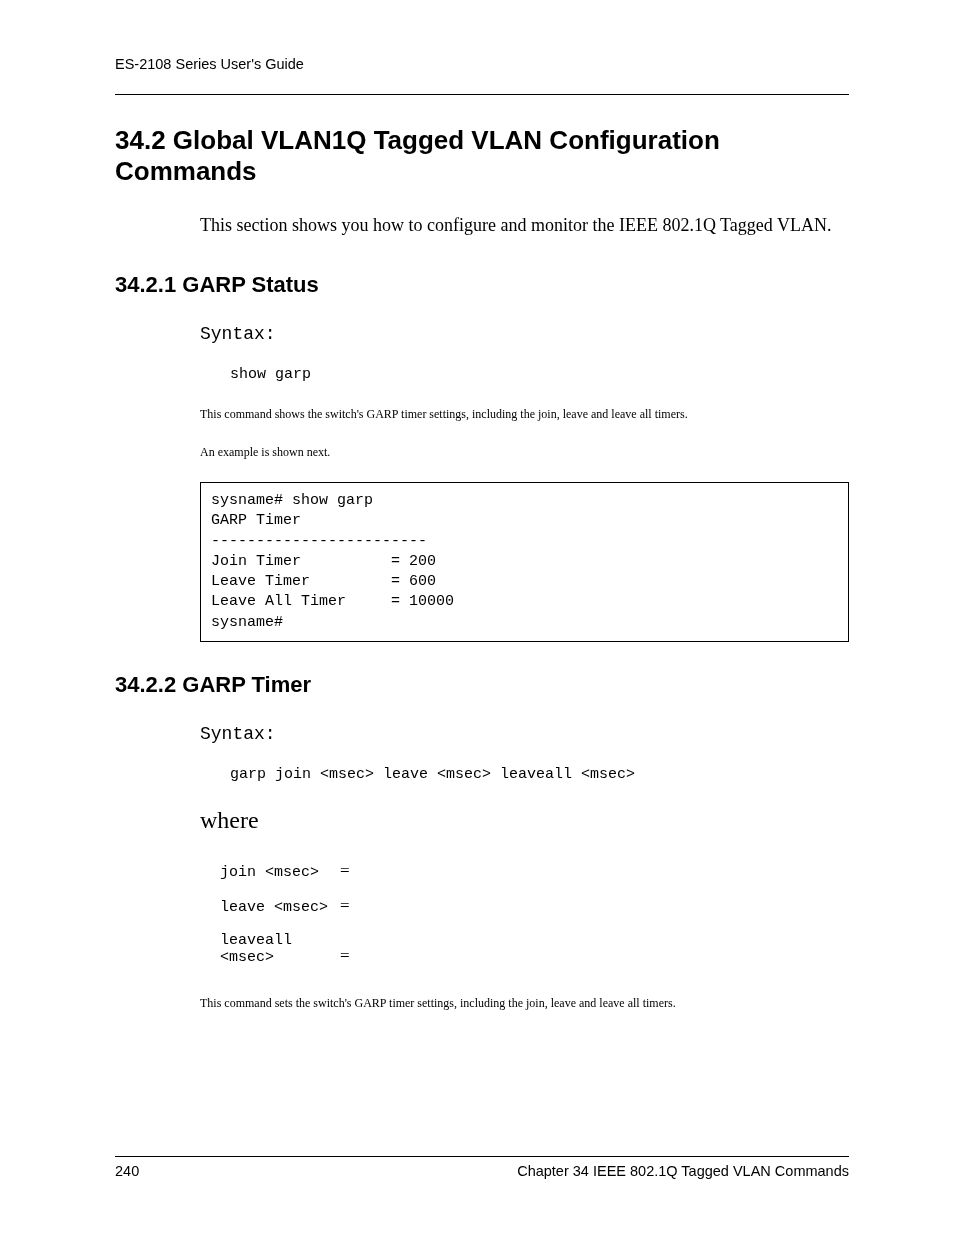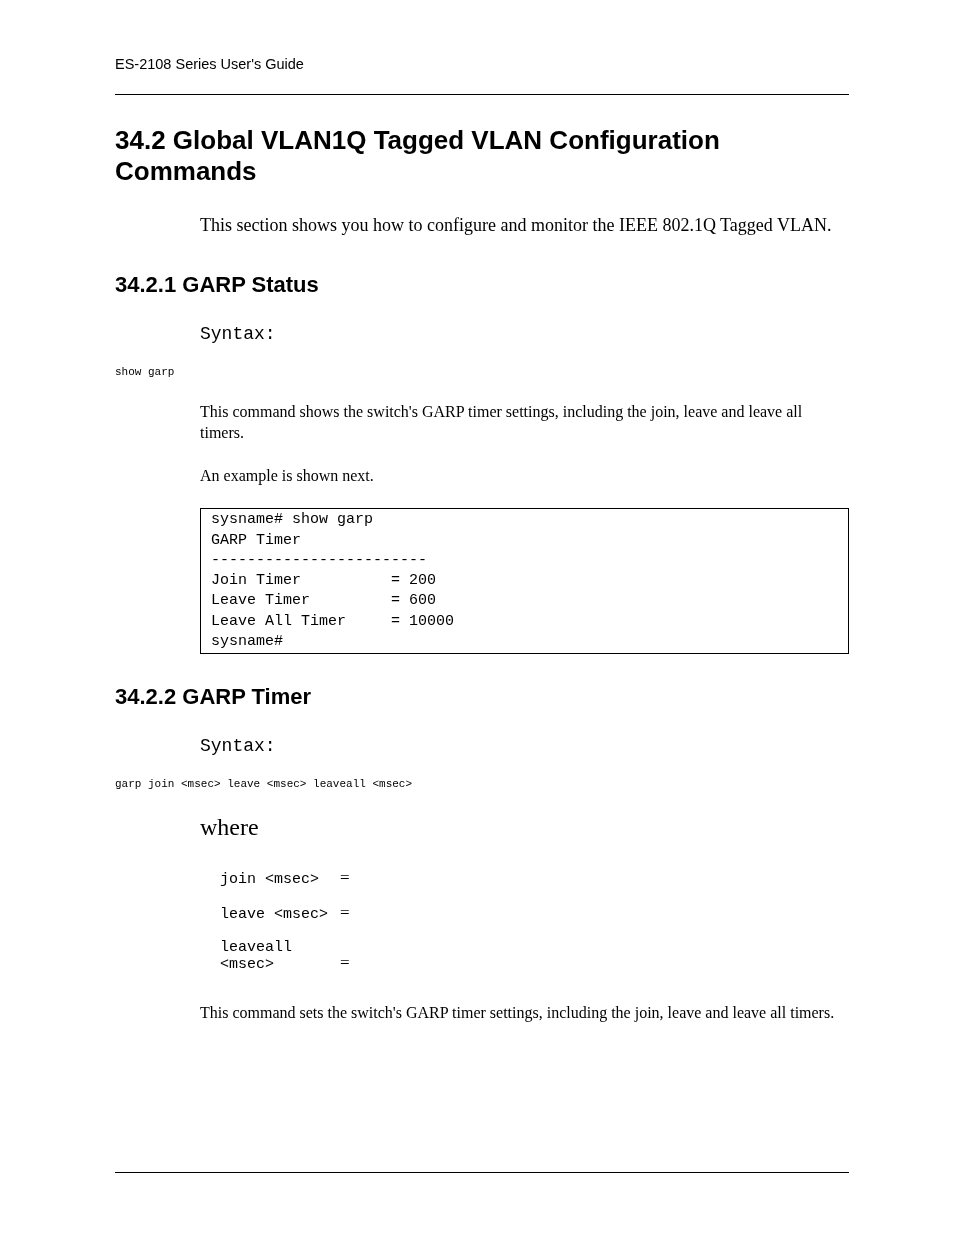--- a/index.html
+++ b/index.html
@@ -40,34 +40,35 @@
       margin-bottom: 26px;
     }
     .syntax-label {
       font-size: 18px;
       margin-left: 85px;
       margin-bottom: 22px;
       font-family: Liberation Mono, monospace;
     }
     .mono-line {
       font-family: 'Courier New', Courier, monospace;
-      font-size: 11px;
+      font-size: 15px;
+      margin-left: 115px;
       margin-bottom: 24px;
     }
     .body-para {
-      font-size: 16px;
+      font-size: 12px;
       margin-left: 85px;
       margin-bottom: 22px;
       line-height: 1.3;
     }
     .code-box {
       border: 1px solid #000;
       margin-left: 85px;
       margin-right: 0;
-      padding: 1px 10px;
+      padding: 8px 10px;
       font-family: 'Courier New', Courier, monospace;
       font-size: 15px;
       line-height: 1.35;
       white-space: pre;
       margin-bottom: 30px;
     }
     .where-label {
       font-size: 24px;
       margin-left: 85px;
       margin-bottom: 26px;
@@ -157,13 +158,17 @@
   <div class="param-row">
     <div class="param-name">leaveall &lt;msec&gt;</div>
     <div class="param-eq">=</div>
   </div>
 </div>
 
 <p class="body-para">This command sets the switch's GARP timer settings, including the join, leave and leave all timers.</p>
 
 <div class="footer">
   <hr class="footer-rule">
+  <div class="footer-row">
+    <span>240</span>
+    <span>Chapter 34 IEEE 802.1Q Tagged VLAN Commands</span>
+  </div>
 </div>
 
 </body></html>

